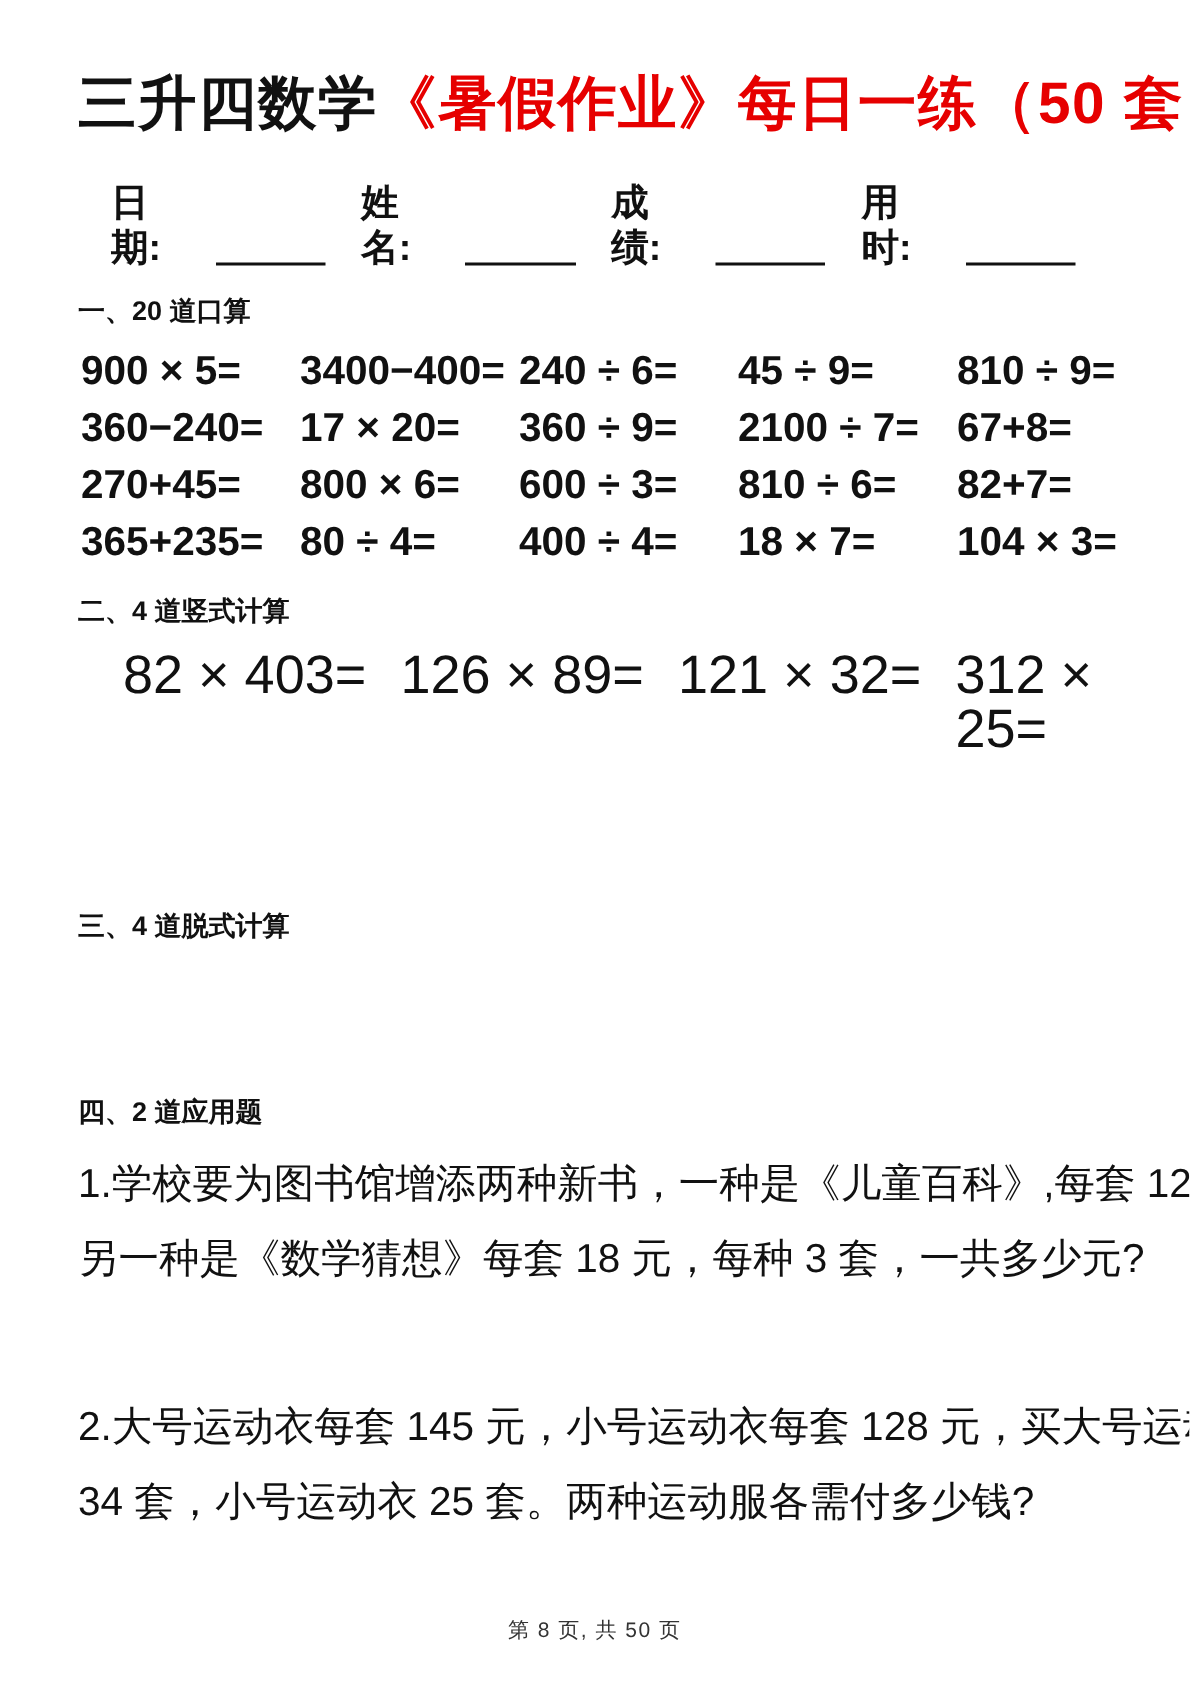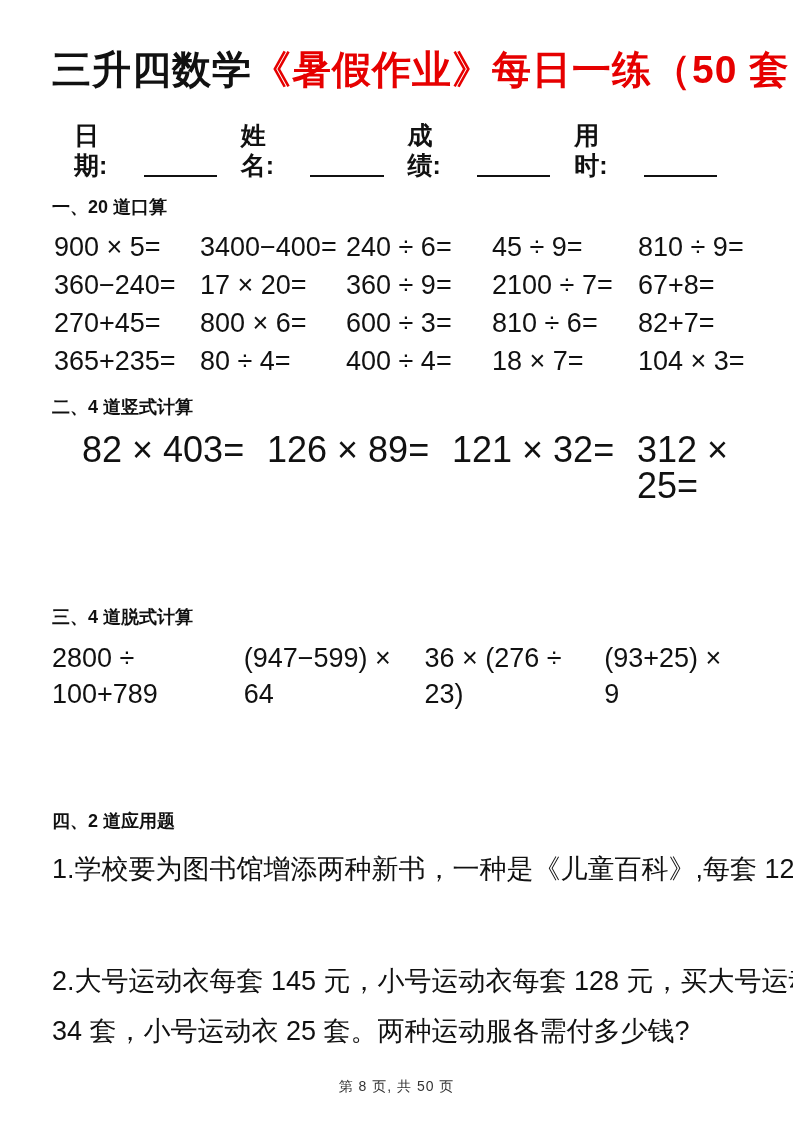--- a/index.html
+++ b/index.html
@@ -53,21 +53,21 @@
   }
 
   .oral-grid {
     display: grid;
     grid-template-columns: 146px 146px 146px 146px 1fr;
     font-size: 27px;
     line-height: 38px;
     margin-top: 6px;
     padding-left: 2px;
   }
-  .oral-grid .prob { white-space: nowrap; }
+  .oral-grid .prob { white-space: nowrap; font-weight: bold; }
 
   .vertical-grid {
     display: grid;
     grid-template-columns: 185px 185px 185px 1fr;
     padding-left: 30px;
     font-size: 36px;
     line-height: 36px;
     margin-top: 10px;
   }
   .workspace-vertical { height: 86px; }
@@ -155,31 +155,26 @@
   <div class="section-heading">二、4 道竖式计算</div>
   <div class="vertical-grid">
     <span class="prob">82 × 403=</span>
     <span class="prob">126 × 89=</span>
     <span class="prob">121 × 32=</span>
     <span class="prob">312 × 25=</span>
   </div>
   <div class="workspace-vertical"></div>
 
   <div class="section-heading">三、4 道脱式计算</div>
-  <div class="stepwise-row">
-    <span class="prob">2800 ÷ 100+789</span>
-    <span class="prob">(947−599) × 64</span>
-    <span class="prob">36 × (276 ÷ 23)</span>
-    <span class="prob">(93+25) × 9</span>
-  </div>
   <div class="workspace-stepwise"></div>
 
   <div class="section-heading">四、2 道应用题</div>
   <div class="word-problem">
     <div class="word-line">1.学校要为图书馆增添两种新书，一种是《儿童百科》,每套 125 元，</div>
+    <div class="word-line">另一种是《数学猜想》每套 18 元，每种 3 套，一共多少元?</div>
   </div>
   <div class="word-problem second">
     <div class="word-line">2.大号运动衣每套 145 元，小号运动衣每套 128 元，买大号运动衣</div>
     <div class="word-line">34 套，小号运动衣 25 套。两种运动服各需付多少钱?</div>
   </div>
 
   <div class="footer">第 8 页, 共 50 页</div>
 
 </div>
 

